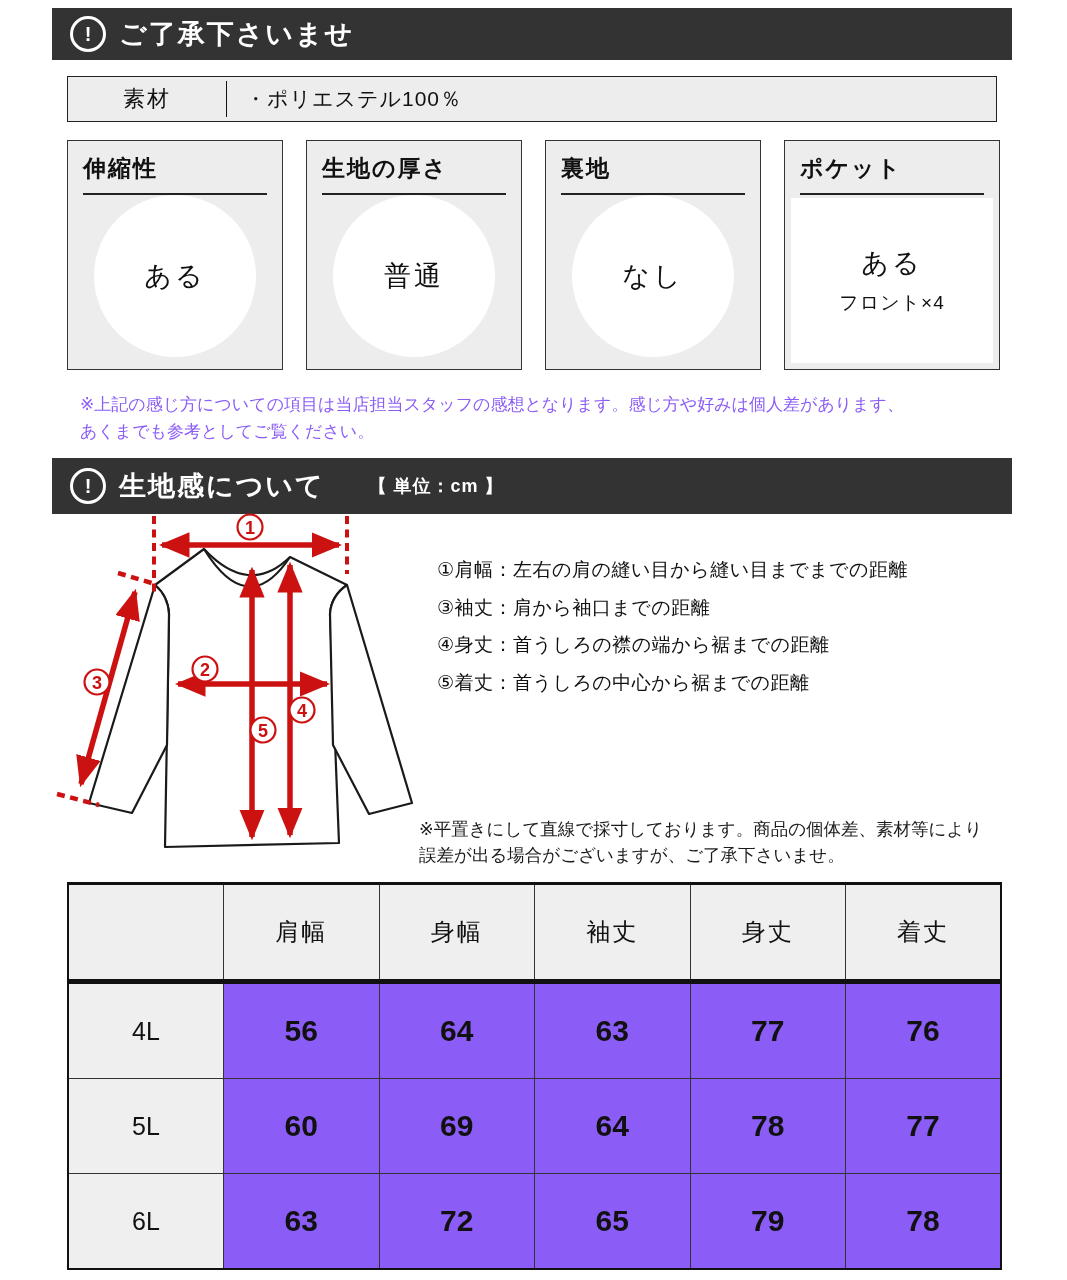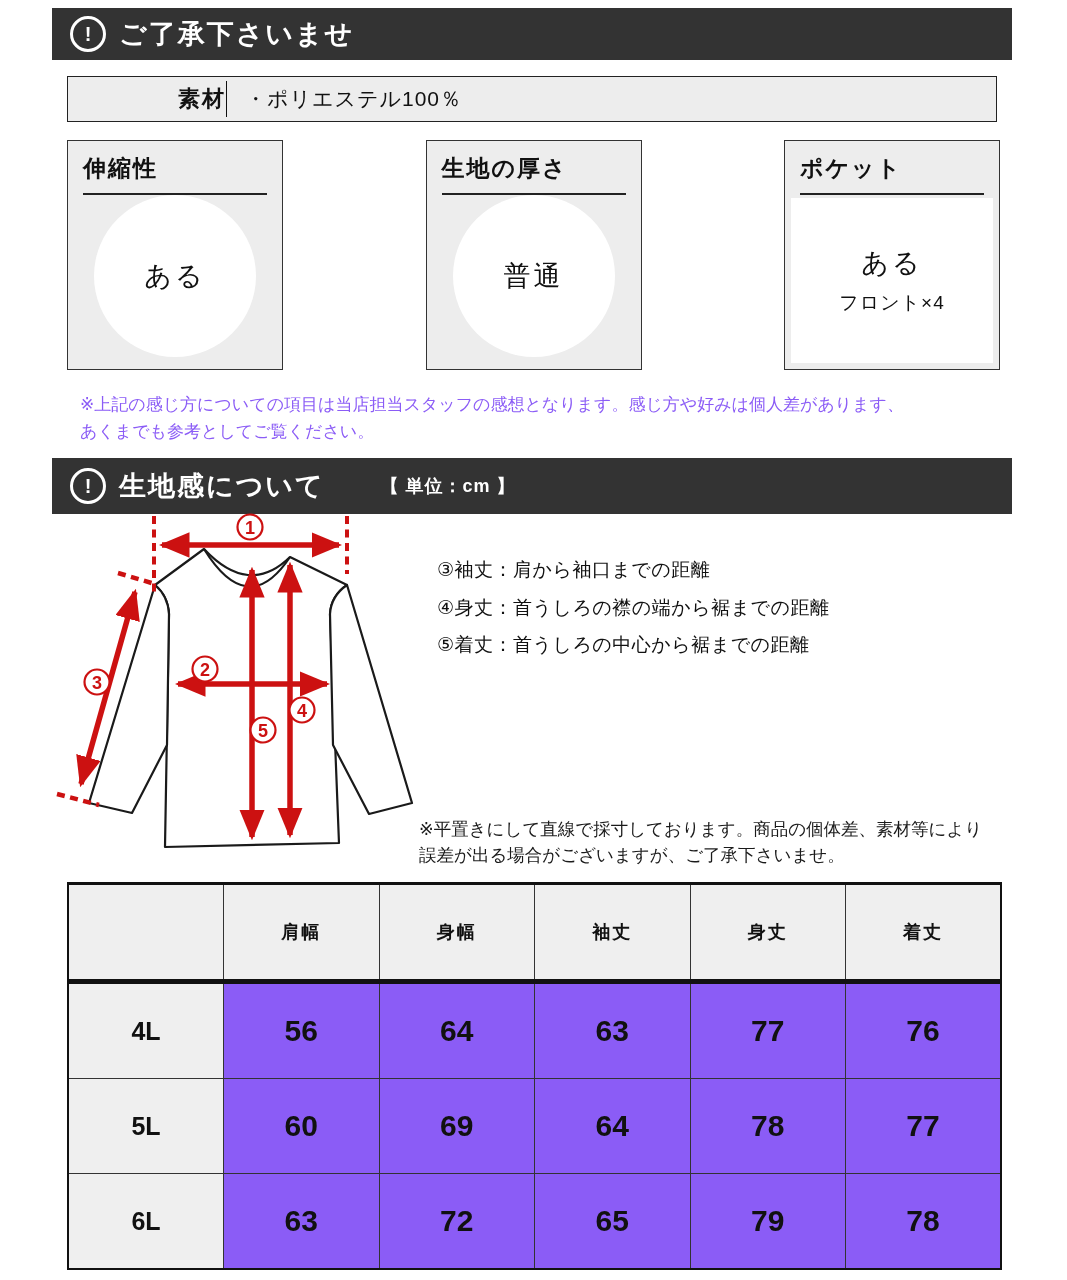--- a/index.html
+++ b/index.html
@@ -6,29 +6,29 @@
   body{font-family:"Liberation Sans","DejaVu Sans",sans-serif;color:#111;}
   #page{position:relative;width:1067px;height:1280px;background:#fff;overflow:hidden;}
 
   
   .bar{position:absolute;left:52px;width:960px;background:#333333;color:#fff;
        display:flex;align-items:center;padding:0;box-sizing:border-box;}
   .bar .alert-ico{width:30px;height:30px;border:3px solid #fff;border-radius:50%;
        display:flex;align-items:center;justify-content:center;
        font-weight:bold;font-size:20px;line-height:1;margin-left:18px;flex:0 0 auto;}
   .bar .bar-title{font-size:27px;font-weight:bold;letter-spacing:2px;margin-left:13px;}
-  .bar .unit{font-size:18px;font-weight:bold;margin-left:56px;letter-spacing:1px;}
+  .bar .unit{font-size:18px;font-weight:bold;margin-left:44px;letter-spacing:1px;}
   #bar-fabric{top:8px;height:52px;}
   #bar-size{top:458px;height:56px;}
 
   
   .material{position:absolute;left:67px;top:76px;width:930px;height:46px;
        background:#ededed;border:1px solid #222;box-sizing:border-box;
        display:flex;align-items:center;}
-  .material .m-label{width:158px;text-align:right;font-size:22px;font-weight:bold;letter-spacing:2px;}
+  .material .m-label{width:158px;text-align:center;font-size:22px;font-weight:normal;letter-spacing:2px;}
   .material .m-div{width:1px;height:36px;background:#111;flex:0 0 auto;}
   .material .m-value{font-size:21px;padding-left:18px;letter-spacing:1px;}
 
   
   .spec-row{position:absolute;left:67px;top:140px;width:933px;height:230px;
        display:flex;justify-content:space-between;}
   .spec-box{position:relative;width:216px;height:230px;background:#ededed;
        border:1px solid #333;box-sizing:border-box;}
   .spec-box .s-label{display:block;margin:12px auto 0;width:184px;text-align:left;
        font-size:23px;font-weight:600;letter-spacing:2px;
@@ -51,23 +51,23 @@
   .measure-list{position:absolute;left:437px;top:551px;font-size:19px;line-height:37.5px;color:#111;letter-spacing:0.5px;}
   .measure-note{position:absolute;left:419px;top:816px;font-size:17.5px;line-height:1.5;color:#1a1a1a;}
 
   
   .size-table-wrap{position:absolute;left:67px;top:882px;}
   table.size-table{border-collapse:collapse;table-layout:fixed;width:933px;
        border:2px solid #111;border-top-width:3px;}
   table.size-table col{width:155.5px;}
   table.size-table th,table.size-table td{border:1px solid #333;text-align:center;
        height:94px;padding:0;vertical-align:middle;}
-  table.size-table thead th{background:#efefef;font-size:18px;font-weight:bold;
+  table.size-table thead th{background:#efefef;font-size:24px;font-weight:normal;
        border-bottom:5px solid #111;letter-spacing:2px;}
-  table.size-table tbody th{background:#efefef;font-size:25px;font-weight:bold;}
+  table.size-table tbody th{background:#efefef;font-size:25px;font-weight:normal;}
   table.size-table tbody td{background:#8b5cf6;font-size:30px;font-weight:bold;}
 </style>
 </head>
 <body>
 
 <div id="page">
 
   <div class="bar" id="bar-fabric">
     <span class="alert-ico">!</span>
     <span class="bar-title">ご了承下さいませ</span>
@@ -83,20 +83,26 @@
     <div class="spec-box">
       <span class="s-label">伸縮性</span>
       <div class="s-circle">
         <span class="s-value">ある</span>
       </div>
     </div>
     <div class="spec-box">
       <span class="s-label">生地の厚さ</span>
       <div class="s-circle">
         <span class="s-value">普通</span>
+      </div>
+    </div>
+    <div class="spec-box">
+      <span class="s-label">裏地</span>
+      <div class="s-circle">
+        <span class="s-value">なし</span>
       </div>
     </div>
     <div class="spec-box">
       <span class="s-label">ポケット</span>
       <div class="s-rect">
         <span class="s-value">ある</span>
         <span class="s-sub">フロント×4</span>
       </div>
     </div>
   </div>
@@ -154,20 +160,21 @@
       <circle cx="250" cy="198" r="12.5" fill="#fff" stroke="#cc1111" stroke-width="2.2"></circle>
       <text x="250" y="204.5" text-anchor="middle" font-size="18" font-weight="bold" fill="#cc1111">4</text>
     </g>
     <g>
       <circle cx="211" cy="218" r="12.5" fill="#fff" stroke="#cc1111" stroke-width="2.2"></circle>
       <text x="211" y="224.5" text-anchor="middle" font-size="18" font-weight="bold" fill="#cc1111">5</text>
     </g>
   </svg>
 
   <div class="measure-list">
+    <div>①肩幅：左右の肩の縫い目から縫い目までまでの距離</div>
     <div>③袖丈：肩から袖口までの距離</div>
     <div>④身丈：首うしろの襟の端から裾までの距離</div>
     <div>⑤着丈：首うしろの中心から裾までの距離</div>
   </div>
 
   <div class="measure-note">
     <div>※平置きにして直線で採寸しております。商品の個体差、素材等により</div>
     <div>誤差が出る場合がございますが、ご了承下さいませ。</div>
   </div>
 

